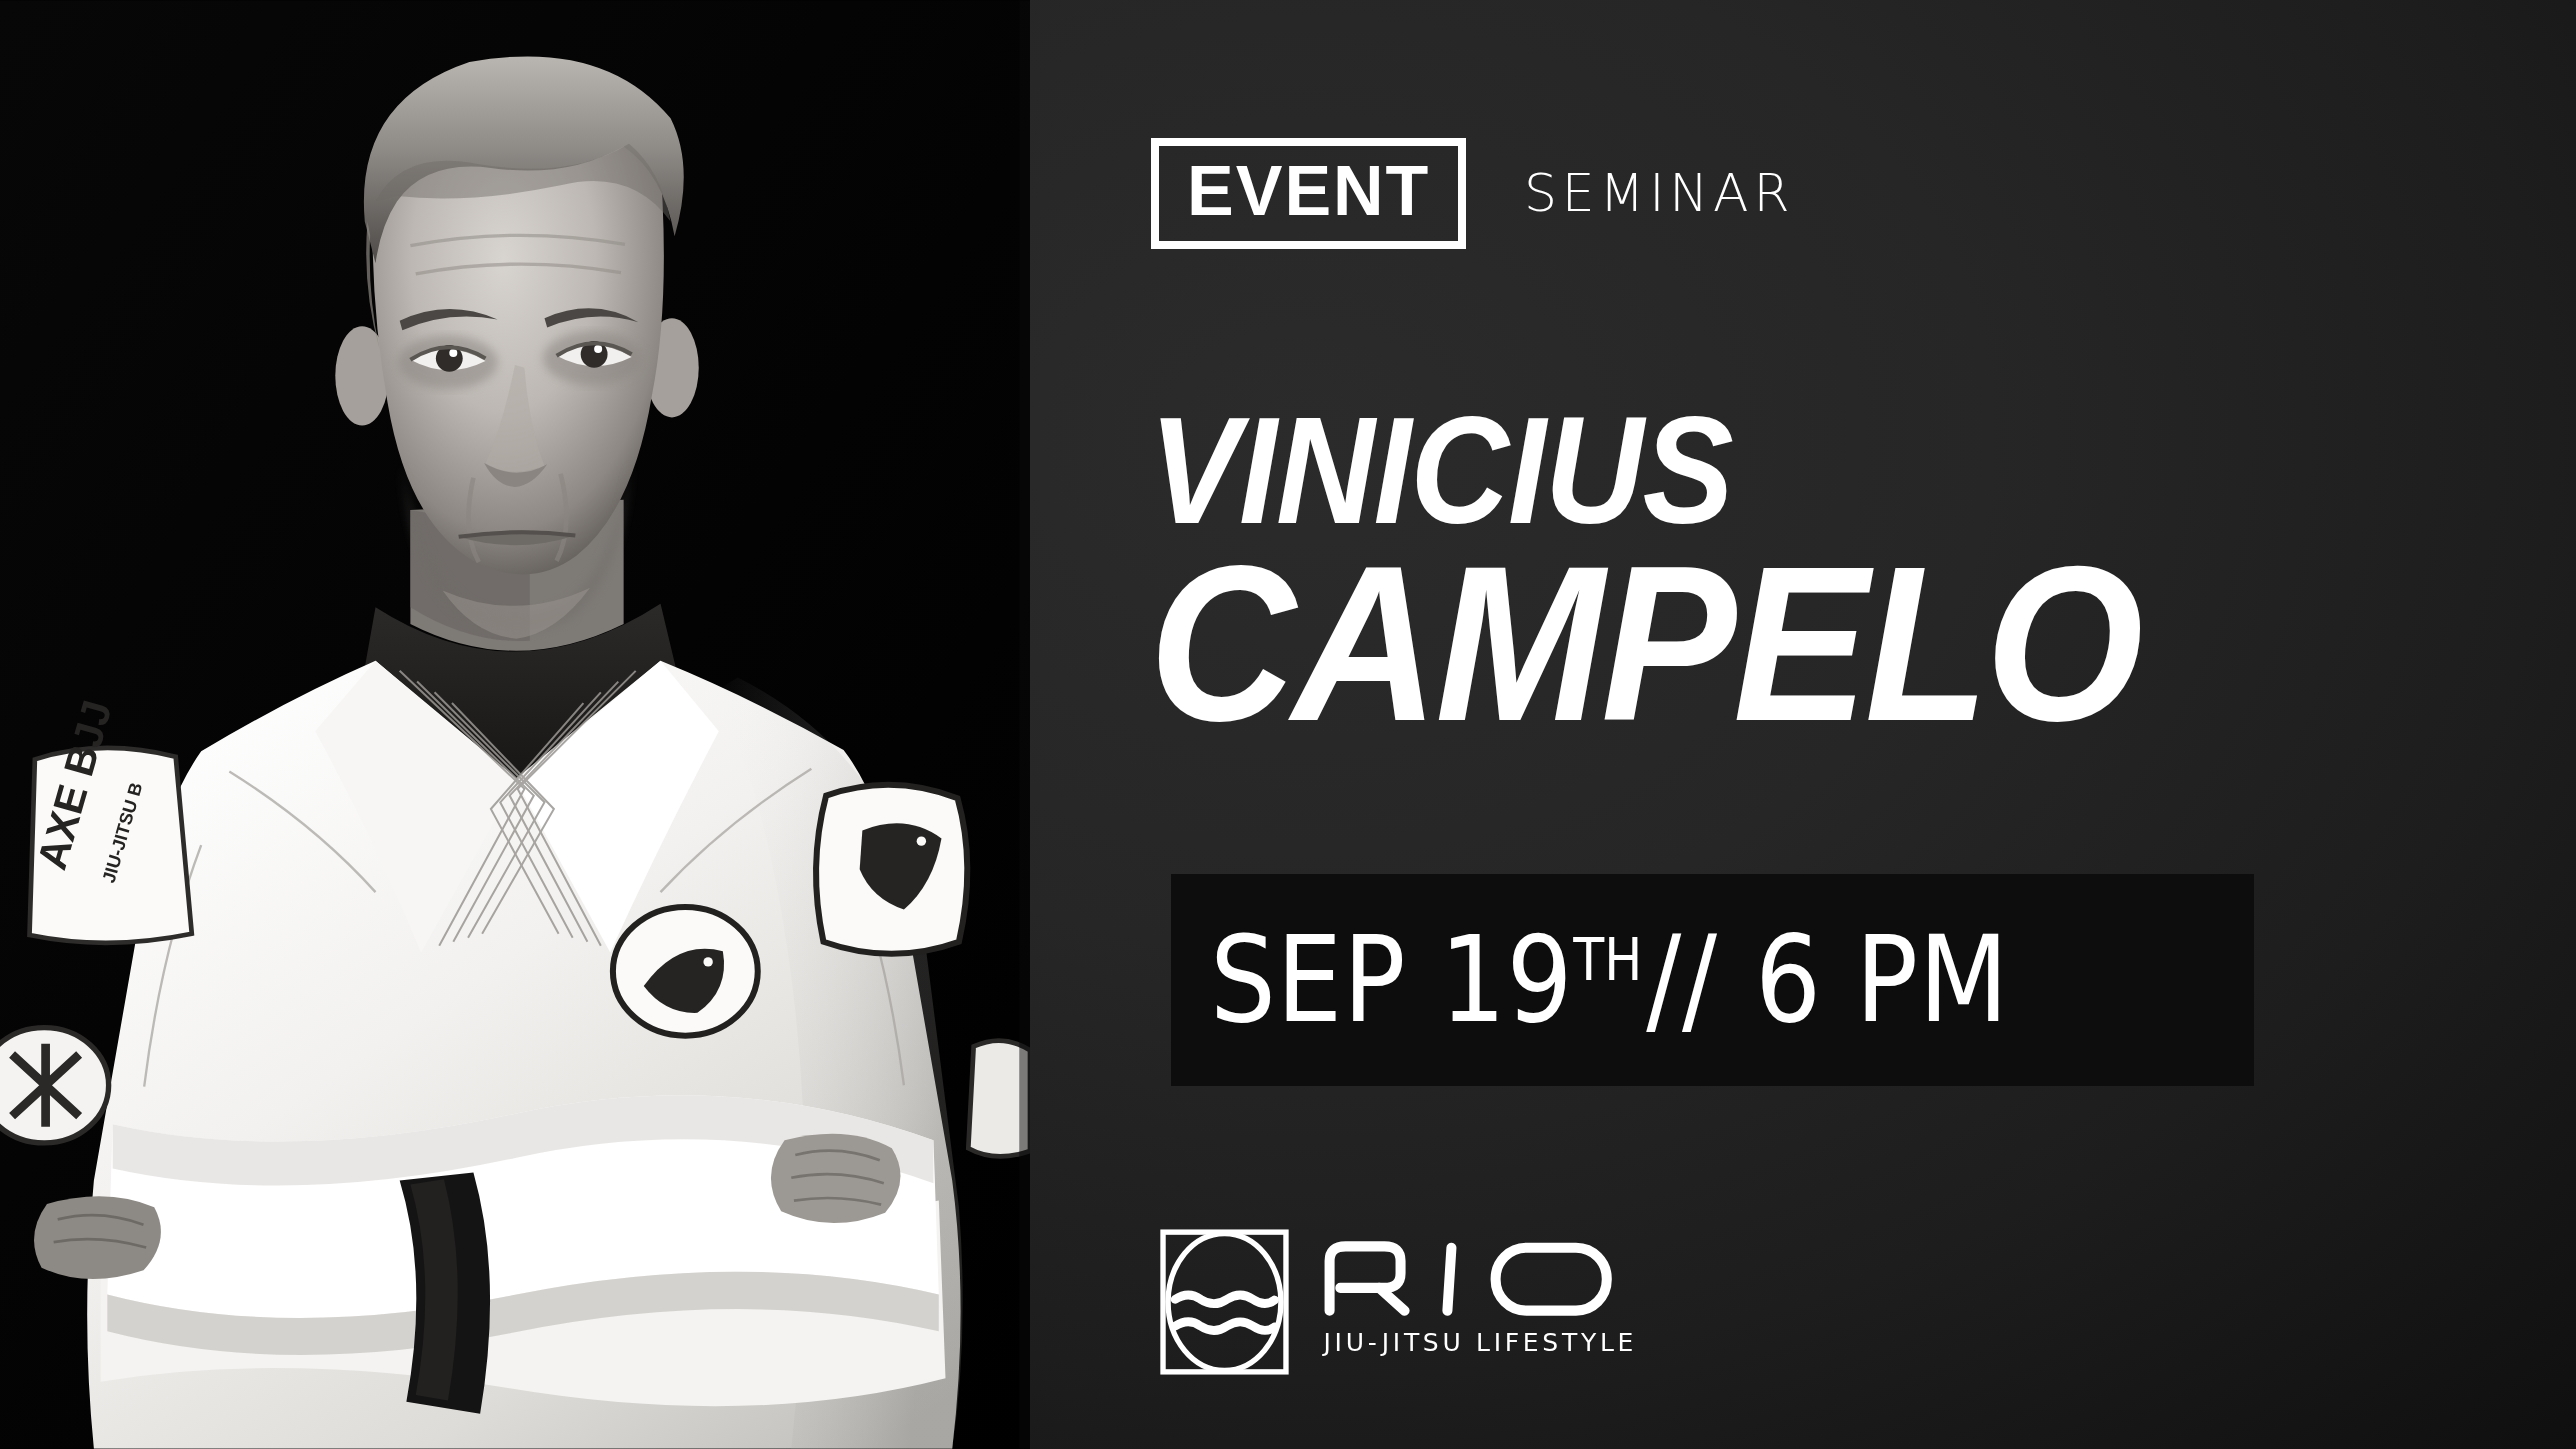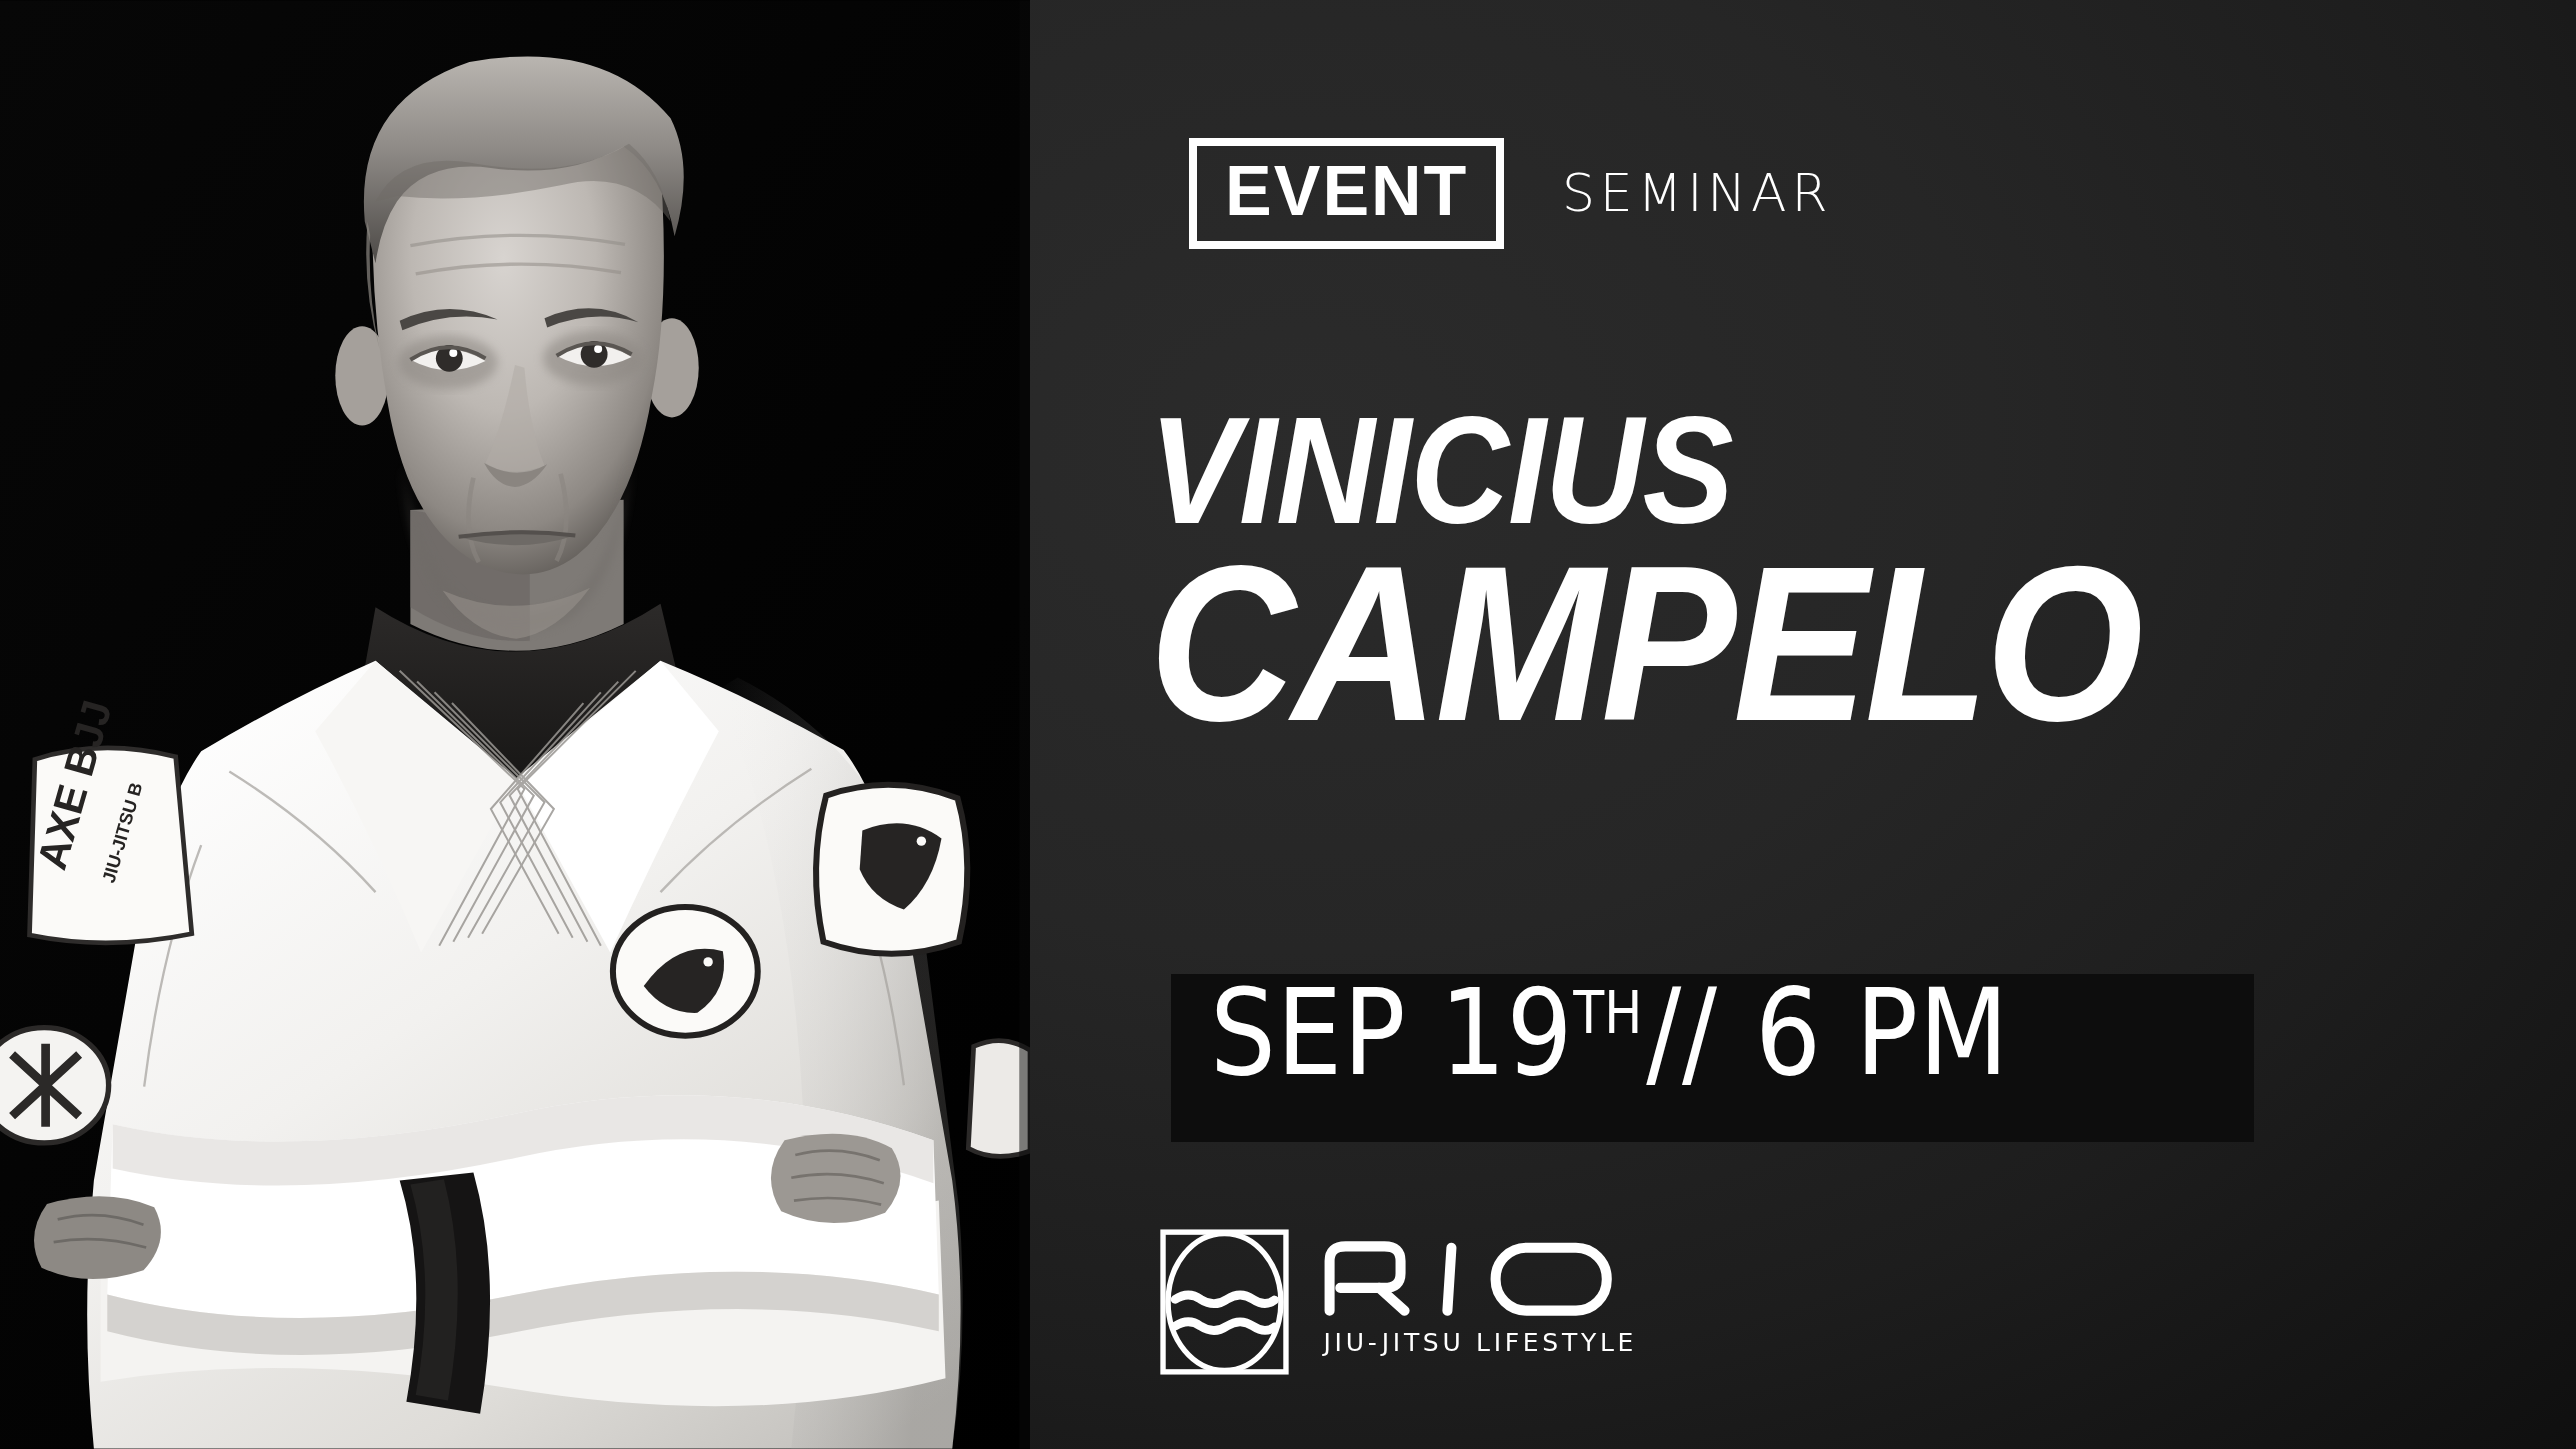--- a/index.html
+++ b/index.html
@@ -13,38 +13,38 @@
   #photo-panel svg{display:block;width:1030px;height:1449px;}
 
   
   #content-panel{position:absolute;left:1030px;top:0;width:1546px;height:1449px;
      background:
        radial-gradient(130% 105% at 18% 30%, #2b2b2b 0%, #262626 34%, #1d1d1d 62%, #121212 86%, #0b0b0b 100%);
      overflow:hidden;}
 
   
   #event-row{position:absolute;left:121px;top:138px;display:flex;align-items:center;}
-  #event-badge{border:8.7px solid #fff;padding:17.4px 28px 20px 28px;line-height:.82;margin-left:38px;}
+  #event-badge{border:8.7px solid #fff;padding:17.4px 28px 20px 28px;line-height:.82;}
   #event-badge .lbl{font-size:70px;font-weight:700;color:#fff;letter-spacing:2px;
                     display:block;font-family:"Liberation Sans",sans-serif;}
   #seminar-label{margin-left:58px;font-size:51px;color:#fff;letter-spacing:4.7px;
                  font-weight:300;font-family:"DejaVu Sans",sans-serif;
                  transform:scaleX(1.02);transform-origin:left center;}
 
   
   #name-block{position:absolute;left:119px;top:402px;font-style:italic;}
   .name-line{color:#fff;font-weight:700;line-height:.90;white-space:nowrap;
              font-family:"Liberation Sans Narrow","Liberation Sans",sans-serif;}
   #name-first{font-size:152px;letter-spacing:-1.3px;transform:scaleX(.90);transform-origin:left top;}
   #name-last{font-size:221px;letter-spacing:-4px;margin-top:6.7px;
              transform:scaleX(.92);transform-origin:left top;}
 
   
-  #date-band{position:absolute;left:141px;top:974px;width:1083px;height:168px;
-             background:#0d0d0d;display:flex;align-items:flex-start;}
+  #date-band{position:absolute;left:141px;top:874px;width:1083px;height:212px;
+             background:#0d0d0d;display:flex;align-items:center;}
   #date-text{color:#fff;font-size:119px;font-weight:300;white-space:nowrap;
              letter-spacing:0.7px;margin-left:39px;line-height:1;
              font-family:"DejaVu Sans Condensed","Liberation Sans Narrow","Liberation Sans",sans-serif;
              transform:scaleX(.97);transform-origin:left center;}
   #date-text .sup{font-size:58px;vertical-align:super;letter-spacing:0;}
   #date-text .sep{font-weight:300;padding:0 4px;}
 
   
   #logo{position:absolute;left:129px;top:1228px;display:flex;align-items:flex-start;}
   #logo-mark{flex:0 0 auto;}

